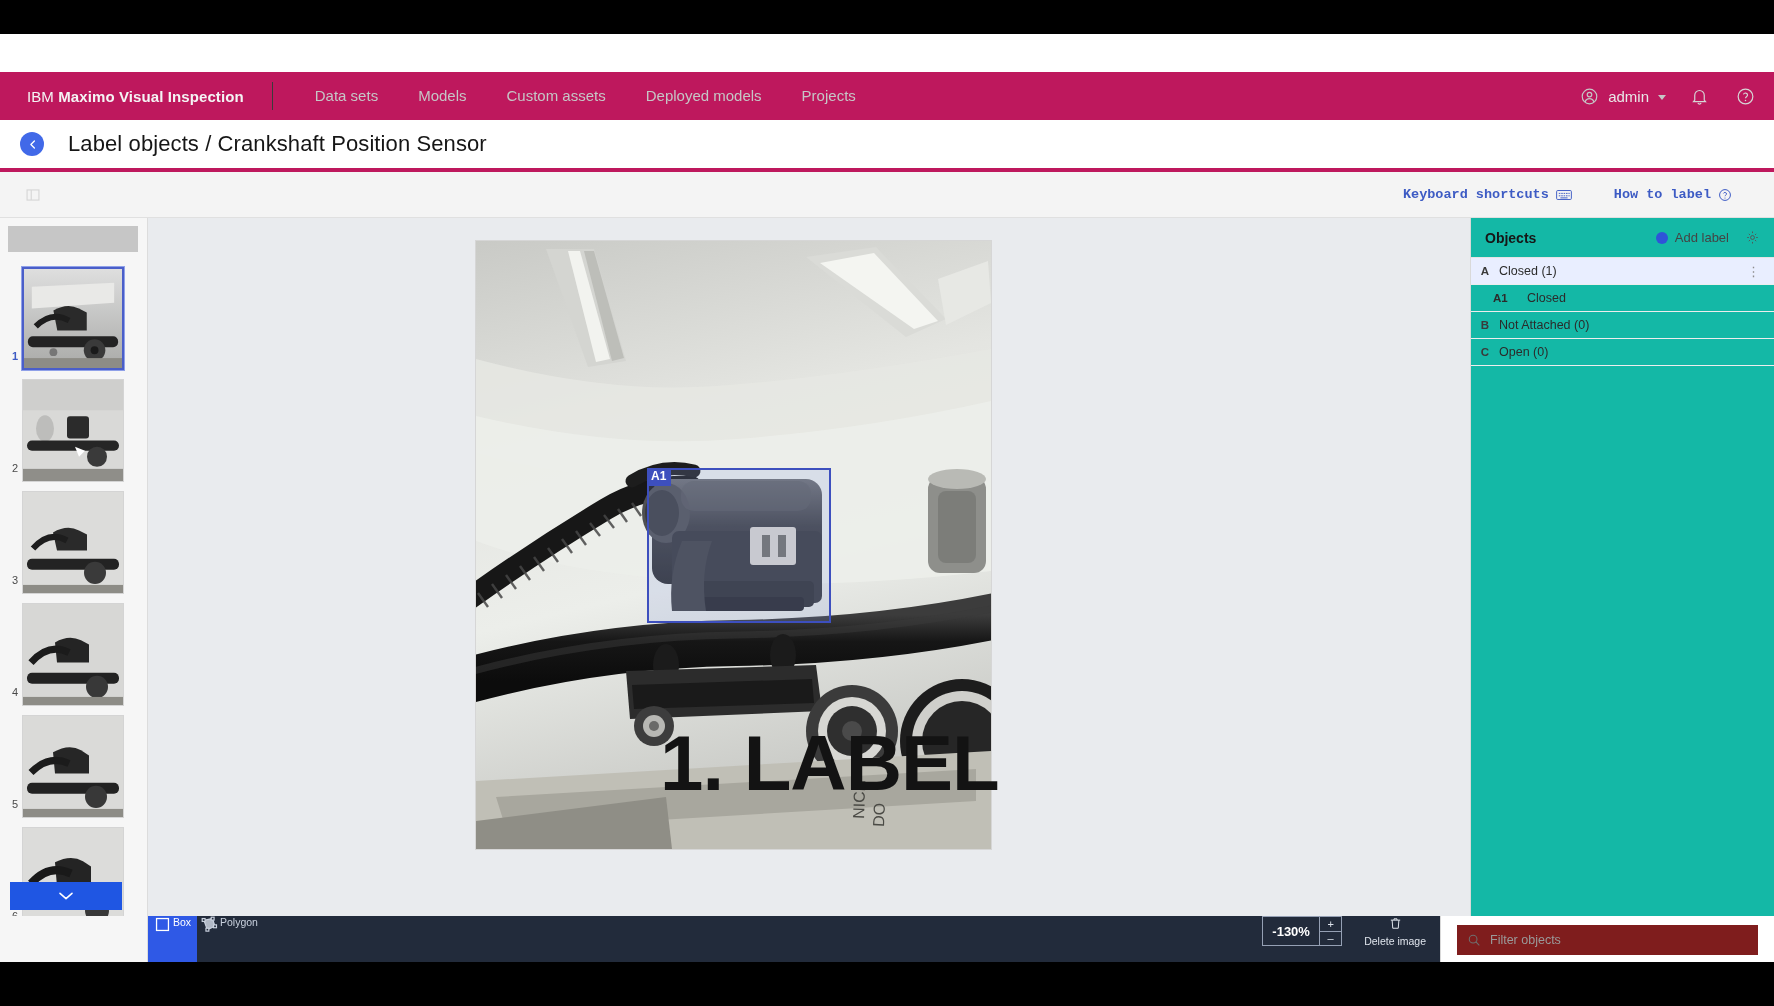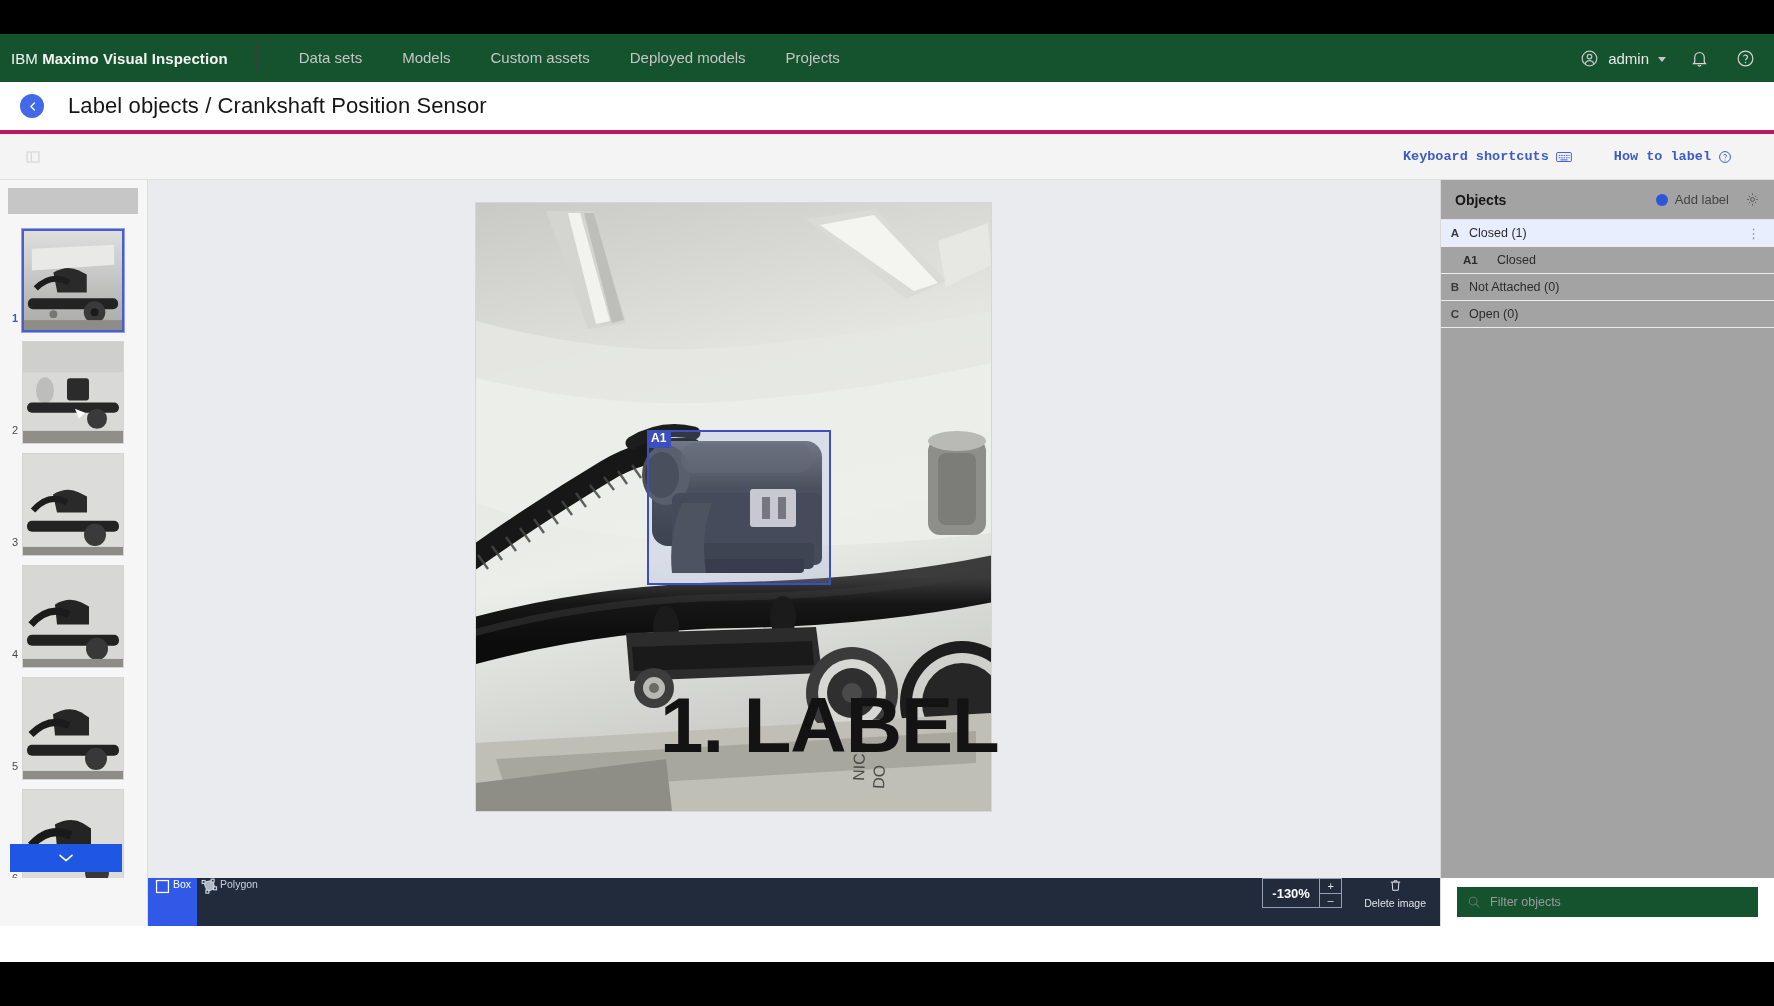--- a/index.html
+++ b/index.html
@@ -16,24 +16,25 @@
     left: 0; top: 34px;
     width: 1774px; height: 928px;
     background: #fff;
     overflow: hidden;
   }
 
   
   .prodbar {
     position: relative;
     height: 48px;
-    background: #14532d;
+    background: #be185d;
     display: flex;
     align-items: center;
-    padding-left: 11px;
+    padding-left: 27px;
+    margin-top: 38px;
   }
   .brand {
     color: #f4f4f4;
     font-size: 15px;
     letter-spacing: .1px;
     white-space: nowrap;
   }
   .brand b { font-weight: 700; }
   .brand-sep {
     width: 1px; height: 28px;
@@ -236,22 +237,22 @@
     font-size: 78px;
     font-weight: 700;
     color: #131313;
     letter-spacing: -1px;
     white-space: nowrap;
     font-family: "Liberation Sans", sans-serif;
   }
 
   
   .objpanel {
-    width: 334px;
-    background: #a3a3a3;
+    width: 304px;
+    background: #14b8a6;
     border-left: 1px solid #d9d9d9;
     display: flex;
     flex-direction: column;
   }
   .objhead {
     height: 40px;
     display: flex; align-items: center;
     padding: 0 14px 0 14px;
     border-bottom: 1px solid #e4e4e4;
   }
@@ -377,21 +378,21 @@
   .bb-filter {
     width: 334px;
     background: #fff;
     border-left: 1px solid #d9d9d9;
     display: flex; align-items: center;
     padding: 0 16px;
   }
   .filterbox {
     flex: 1;
     height: 30px;
-    background: #14532d;
+    background: #7f1d1d;
     display: flex; align-items: center;
     gap: 9px;
     padding: 0 10px;
     cursor: text;
   }
   .filterbox .ph {
     color: #9a9a9a;
     font-size: 12.5px;
   }
 

